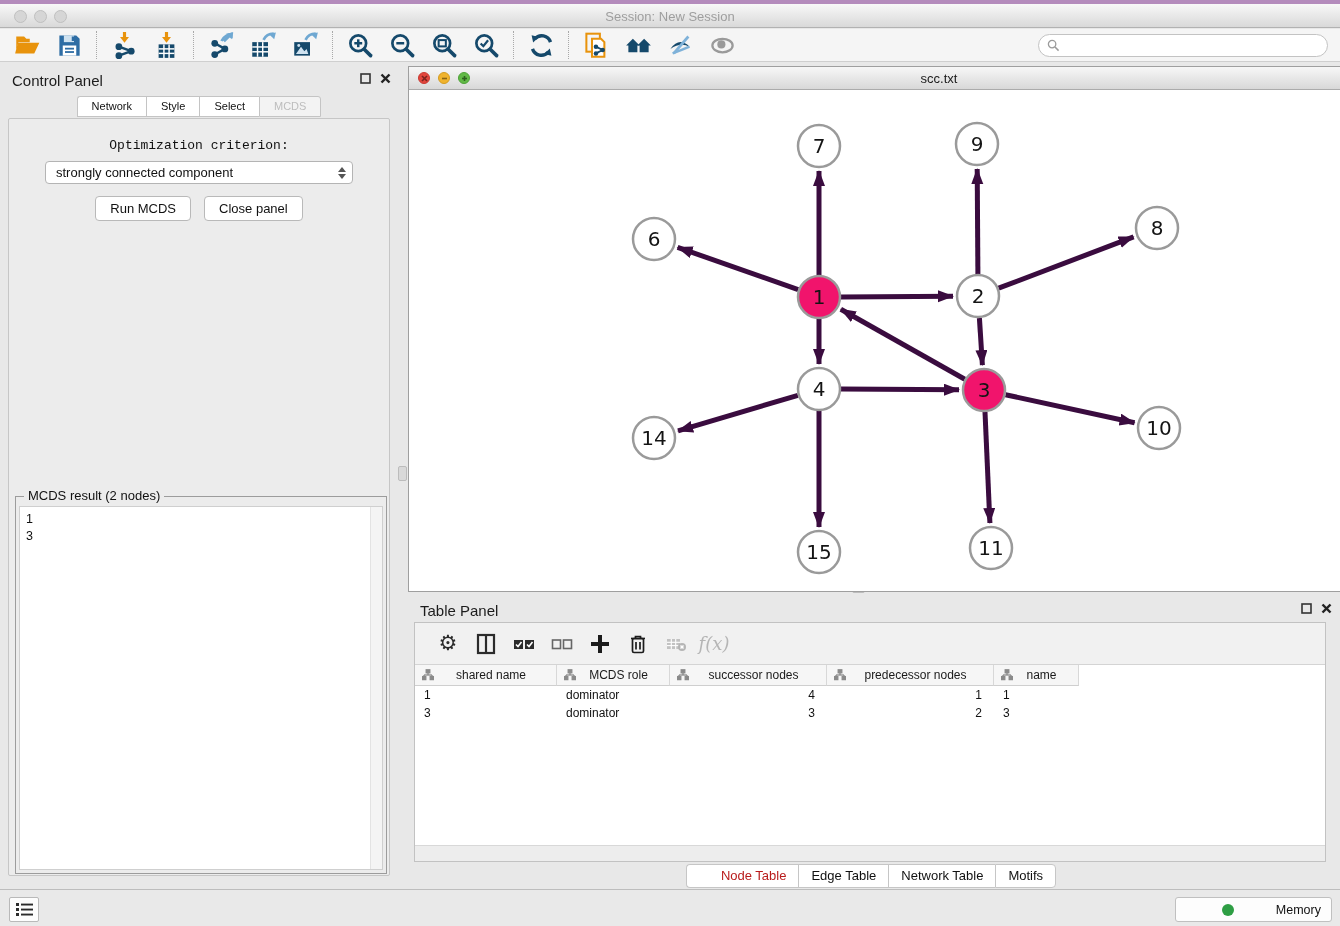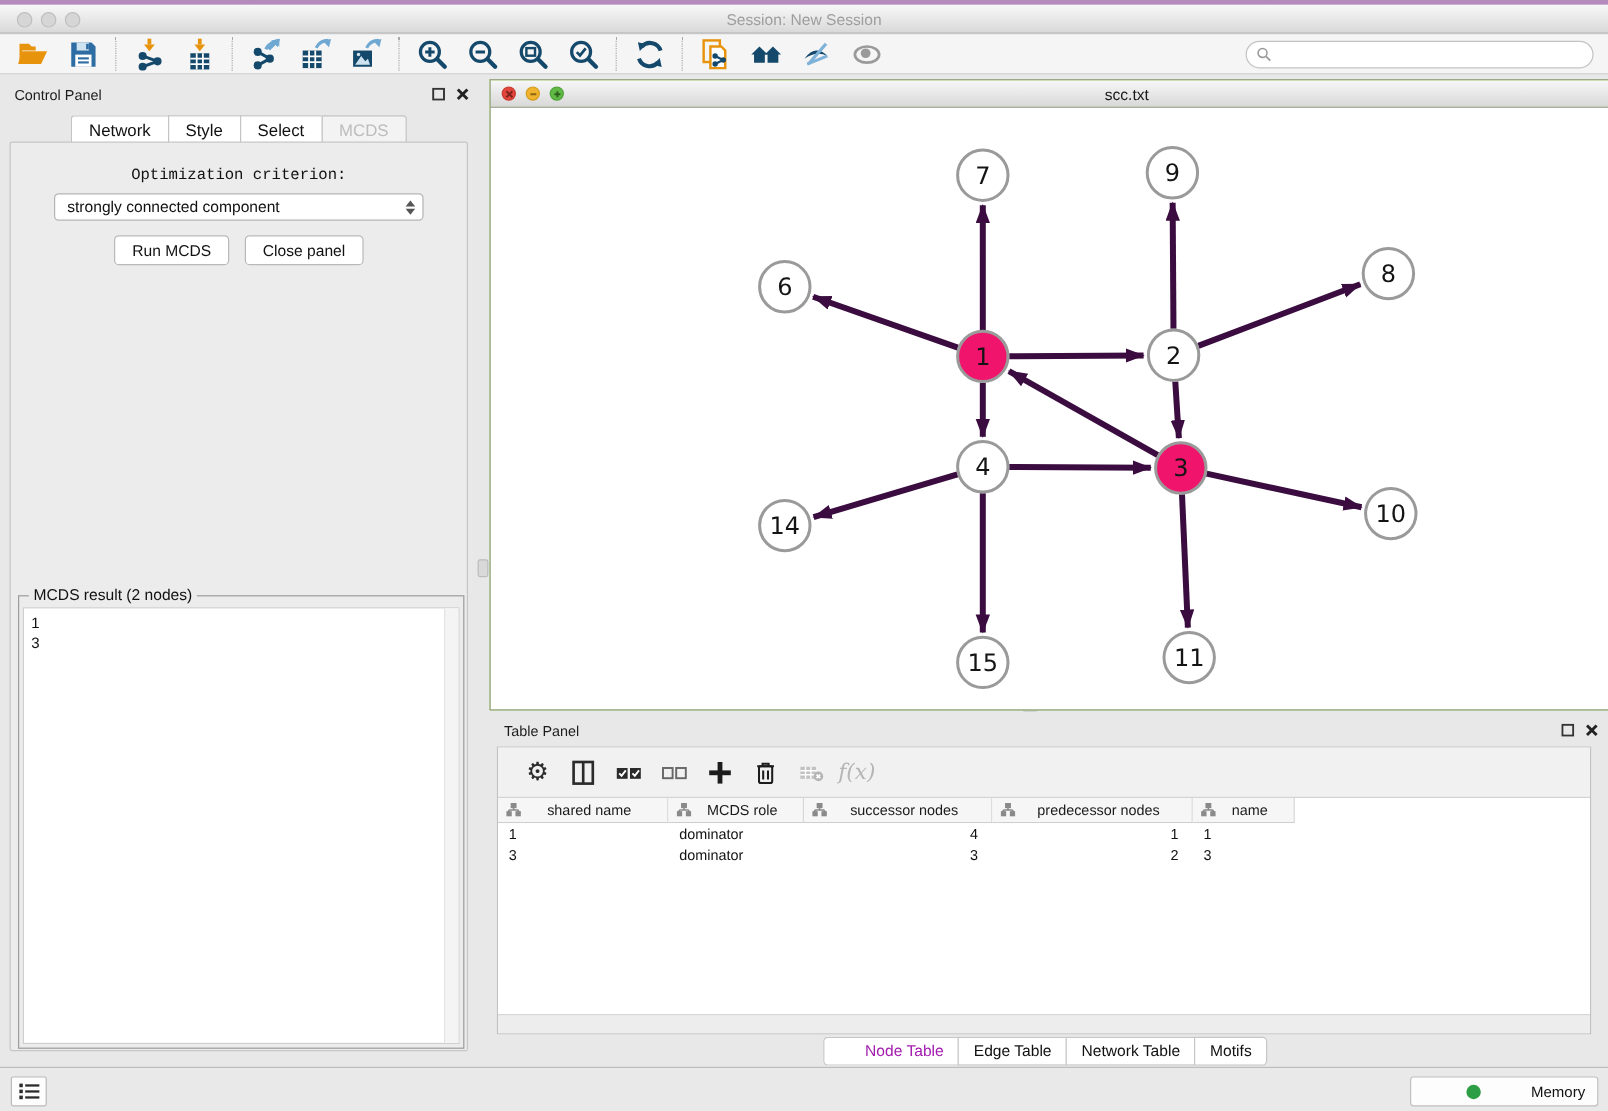--- a/index.html
+++ b/index.html
@@ -21,26 +21,26 @@
   .tb-btn { width:42px; height:31px; display:flex; align-items:center; justify-content:center; }
   .tb-btn svg { width:27px; height:27px; }
   .tb-sep { width:1px; height:28px; border-left:1px dotted #a9a9a9; margin:0 6px; }
   #search-box { margin-left:auto; margin-right:12px; width:290px; height:23px; background:#fff;
     border:1px solid #c3c3c3; border-radius:12px; display:flex; align-items:center; padding-left:8px; }
   #search-box svg { width:13px; height:13px; }
   #search-input { border:none; outline:none; flex:1; height:19px; font-size:12px; background:transparent; }
 
   
   #control-panel { position:absolute; left:0; top:62px; width:398px; height:828px; }
-  .panel-title { position:absolute; left:12px; top:10px; font-size:12px; color:#1c1c1c; }
+  .panel-title { position:absolute; left:12px; top:10px; font-size:15px; color:#1c1c1c; }
   .panel-ctl { position:absolute; top:10px; width:14px; height:13px; display:flex; align-items:center; justify-content:center; }
   .panel-ctl svg { width:11px; height:11px; }
   #cp-float { left:358px; } #cp-close { left:378px; }
   #cp-tabs { position:absolute; left:0; top:34px; width:100%; display:flex; justify-content:center; }
-  .cp-tab { font-size:14px; color:#111; background:#fff; border:1px solid #c4c4c4; border-right:none;
+  .cp-tab { font-size:11px; color:#111; background:#fff; border:1px solid #c4c4c4; border-right:none;
     padding:3px 14px 4px; cursor:default; }
   .cp-tab:first-child { border-top-left-radius:3px; }
   .cp-tab:last-child { border-right:1px solid #c4c4c4; border-top-right-radius:3px; }
   .cp-tab.selected { color:#bdbdbd; background:#f3f3f3; }
   #cp-body { position:absolute; left:8px; top:56px; width:382px; height:758px; background:#ececec;
     border:1px solid #c6c6c6; border-radius:2px; }
   #opt-label { margin-top:19px; text-align:center; font-size:13px; color:#111;font-family:Liberation Mono, monospace; }
   #criterion-select { margin:8px auto 0; width:308px; height:23px; background:#fff; border:1px solid #b4b4b4;
     border-radius:4px; display:flex; align-items:center; padding:0 6px 0 10px;justify-content:flex-end; }
   #criterion-select .val { flex:1; font-size:13px; color:#111; }
@@ -94,21 +94,21 @@
   #tp-rows { position:absolute; left:0; top:63px; right:0; bottom:16px; background:#fff; overflow:hidden; }
   .t-row { display:flex; height:16px; margin-top:2px; }
   .t-cell { font-size:12px; color:#111; }
   .t-cell.left { padding-left:9px; text-align:left; }
   .t-cell.right { padding-right:12px; text-align:right; }
   #tp-bottom-strip { position:absolute; left:0; right:0; bottom:0; height:16px; background:#ededed; border-top:1px solid #d8d8d8; }
   #tp-tabs { position:absolute; left:0; top:272px; width:100%; display:flex; justify-content:center; }
   .tp-tab { font-size:13px; color:#111; background:#fff; border:1px solid #c6c6c6; border-right:none; padding:3px 12px 4px; }
   .tp-tab:first-child { border-radius:4px 0 0 4px; }
   .tp-tab:last-child { border-right:1px solid #c6c6c6; border-radius:0 4px 4px 0; }
-  .tp-tab.selected { color:#a21caf;padding-left:34px; }
+  .tp-tab.selected { color:#b91c1c;padding-left:34px; }
 
   
   #status-bar { position:absolute; left:0; top:889px; width:1340px; height:37px; background:#e9e9e9; border-top:1px solid #bdbdbd; }
   #list-btn { position:absolute; left:9px; top:7px; width:30px; height:25px; background:#fdfdfd; border:1px solid #b9b9b9;
     border-radius:2px; display:flex; align-items:center; justify-content:center; }
   #list-btn svg { width:17px; height:15px; }
   #memory-btn { position:absolute; right:8px; top:7px; height:25px; background:#fdfdfd; border:1px solid #c0c0c0;
     border-radius:3px; display:flex; align-items:center; gap:6px; padding:0 10px; }
   #memory-dot { width:12px; height:12px; border-radius:50%; }
   #memory-btn span { font-size:12.5px; color:#111;margin-left:36px; }

